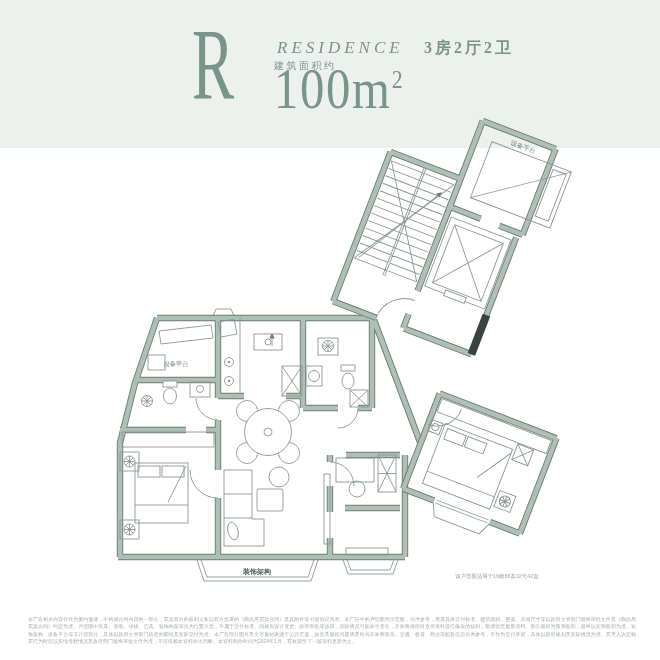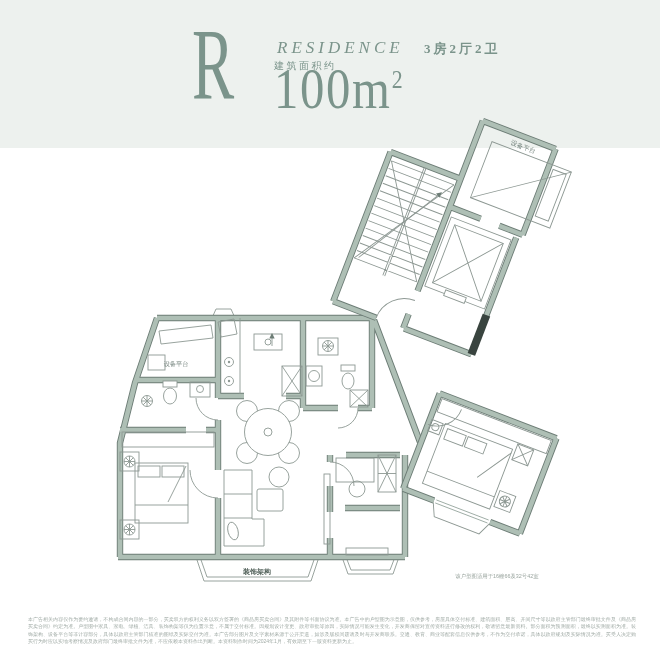--- a/index.html
+++ b/index.html
@@ -6,21 +6,21 @@
   .page{position:relative;width:660px;height:660px;background:#fff;overflow:hidden;
         font-family:"Liberation Sans",sans-serif;}
   
   .header{position:absolute;left:0;top:0;width:660px;height:148px;background:#edf1ee;}
   .r-letter{position:absolute;left:192px;top:14px;font-family:"Liberation Serif",serif;
             font-size:102px;line-height:1;color:#7b948b;transform:scaleX(.62);
             transform-origin:left top;font-weight:400;}
   .res-line{position:absolute;left:277px;top:38px;font-family:"Liberation Serif",serif;
             font-size:17px;color:#7b948b;white-space:nowrap;}
   .res-word{letter-spacing:4px;font-style:italic;}
-  .rooms{margin-left:16px;letter-spacing:3px;font-weight:600;font-size:13px;}
+  .rooms{margin-left:16px;letter-spacing:3px;font-weight:600;font-size:16px;}
   .area-prefix{position:absolute;left:274px;top:59px;font-size:10px;letter-spacing:2.5px;
                color:#7b948b;}
   .area-big{position:absolute;left:274px;top:60px;font-family:"Liberation Serif",serif;
             font-size:58px;line-height:1;color:#7b948b;transform:scaleX(.84);
             transform-origin:left top;letter-spacing:2px;}
   .area-big sup{font-size:26px;vertical-align:20px;letter-spacing:0;}
   
   svg.plan{position:absolute;left:0;top:0;}
   .wd{stroke:#6d7d76;stroke-width:6.4;fill:none;stroke-linecap:butt;}
   .wl{stroke:#aebfb5;stroke-width:4.6;fill:none;stroke-linecap:butt;}

